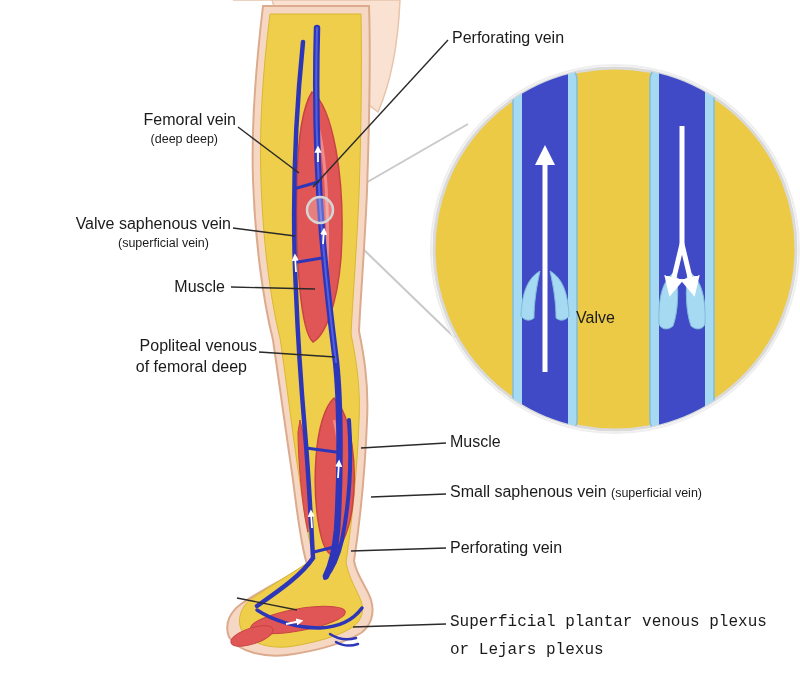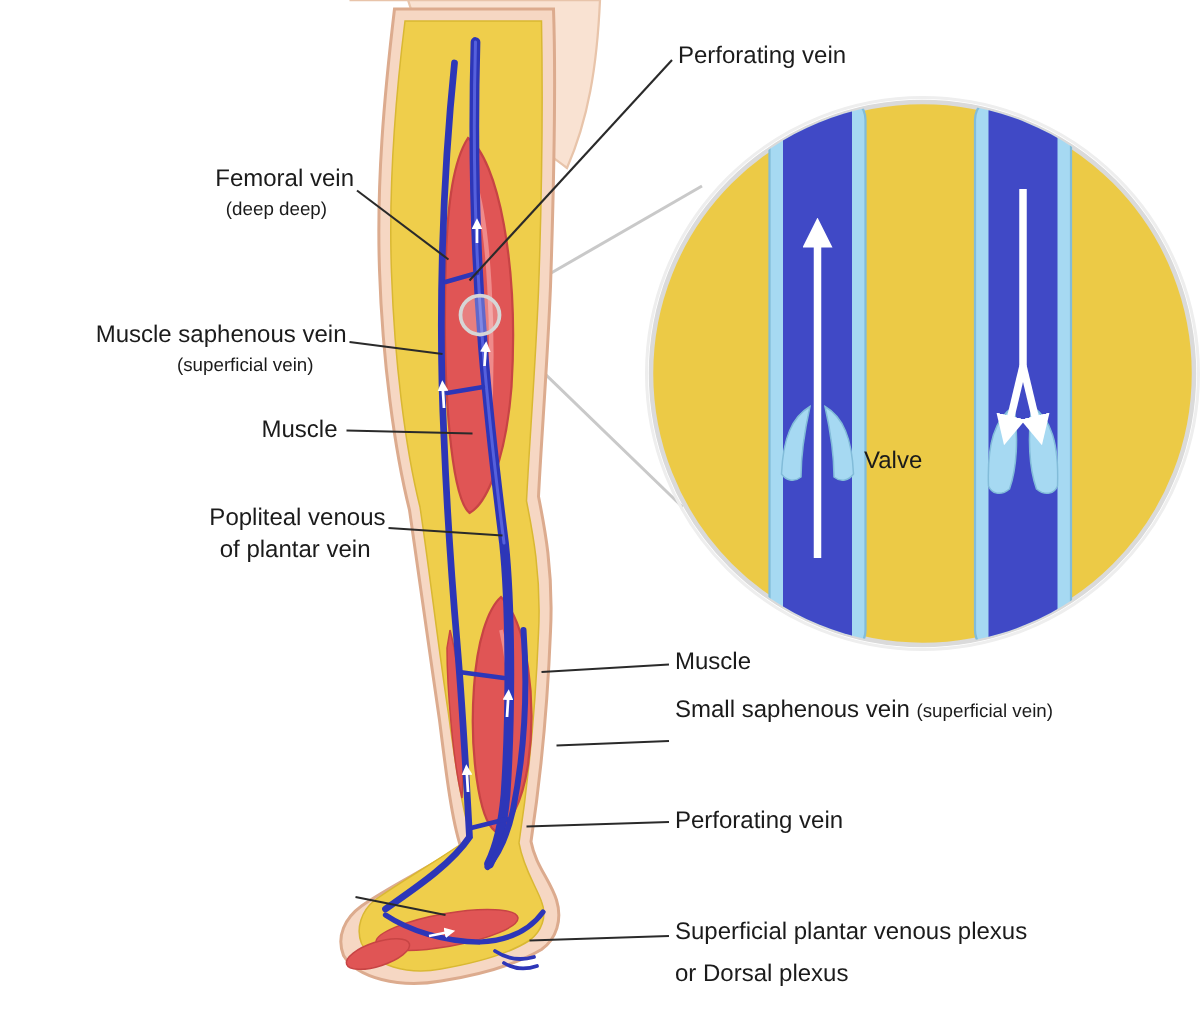--- a/index.html
+++ b/index.html
@@ -7,21 +7,21 @@
     position:relative;width:800px;height:682px;background:#ffffff;overflow:hidden;
     font-family:"Liberation Sans", sans-serif;
   }
   .stage svg{position:absolute;left:0;top:0;}
   .lbl{
     position:absolute;color:#1b1b1b;font-size:16px;line-height:1.3;
     white-space:nowrap;
   }
   .lbl .sub{font-size:12.5px;}
   .col-right{display:flex;flex-direction:column;align-items:flex-end;}
-  .plantar{line-height:1.75;}
+  .plantar{line-height:1.75;font-family:Liberation Mono, monospace;}
 </style>
 </head>
 <body>
 
 <div class="stage">
 
   <svg width="800" height="682" viewBox="0 0 800 682">
     <defs>
       <clipPath id="insetClip">
           <circle cx="615" cy="249" r="181"></circle>
@@ -131,41 +131,41 @@
   </svg>
 
   <div class="lbl" style="left:452px;top:28px">Perforating vein</div>
 
   <div class="lbl col-right" style="right:564px;top:110px">
     <div>Femoral vein</div>
     <div class="sub" style="margin-right:18px">(deep deep)</div>
   </div>
 
   <div class="lbl col-right" style="right:569px;top:214px">
-    <div>Muscle saphenous vein</div>
+    <div>Valve saphenous vein</div>
     <div class="sub" style="margin-right:22px">(superficial vein)</div>
   </div>
 
   <div class="lbl" style="right:575px;top:277px">Muscle</div>
 
   <div class="lbl col-right" style="right:543px;top:336px">
     <div>Popliteal venous</div>
-    <div style="margin-right:10px">of plantar vein</div>
+    <div style="margin-right:10px">of femoral deep</div>
   </div>
 
   <div class="lbl" style="left:450px;top:432px">Muscle</div>
 
-  <div class="lbl" style="left:450px;top:464px">
+  <div class="lbl" style="left:450px;top:482px">
     <span>Small saphenous vein</span>
     <span class="sub">(superficial vein)</span>
   </div>
 
   <div class="lbl" style="left:450px;top:538px">Perforating vein</div>
 
 
   <div class="lbl plantar" style="left:450px;top:608px">
     <div>Superficial plantar venous plexus</div>
-    <div>or Dorsal plexus</div>
+    <div>or Lejars plexus</div>
   </div>
 
-  <div class="lbl" style="left:576px;top:298px">Valve</div>
+  <div class="lbl" style="left:576px;top:308px">Valve</div>
 
 </div>
 
 </body></html>

